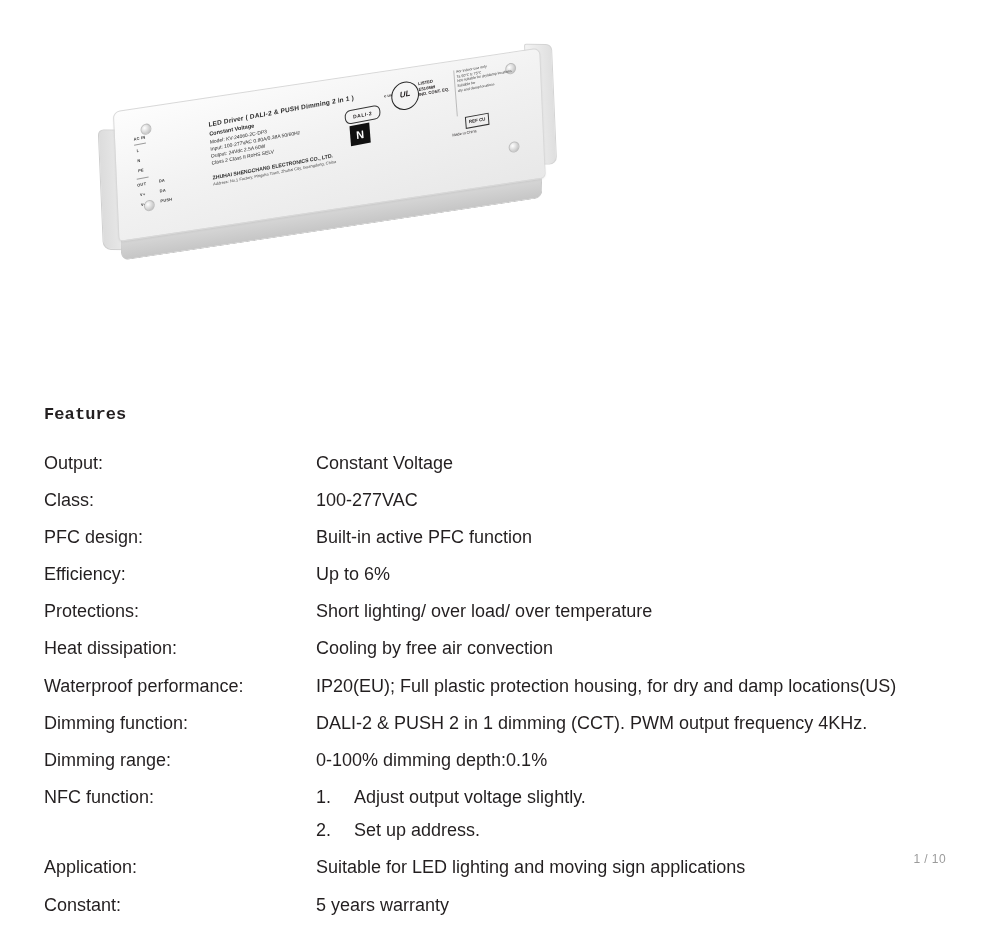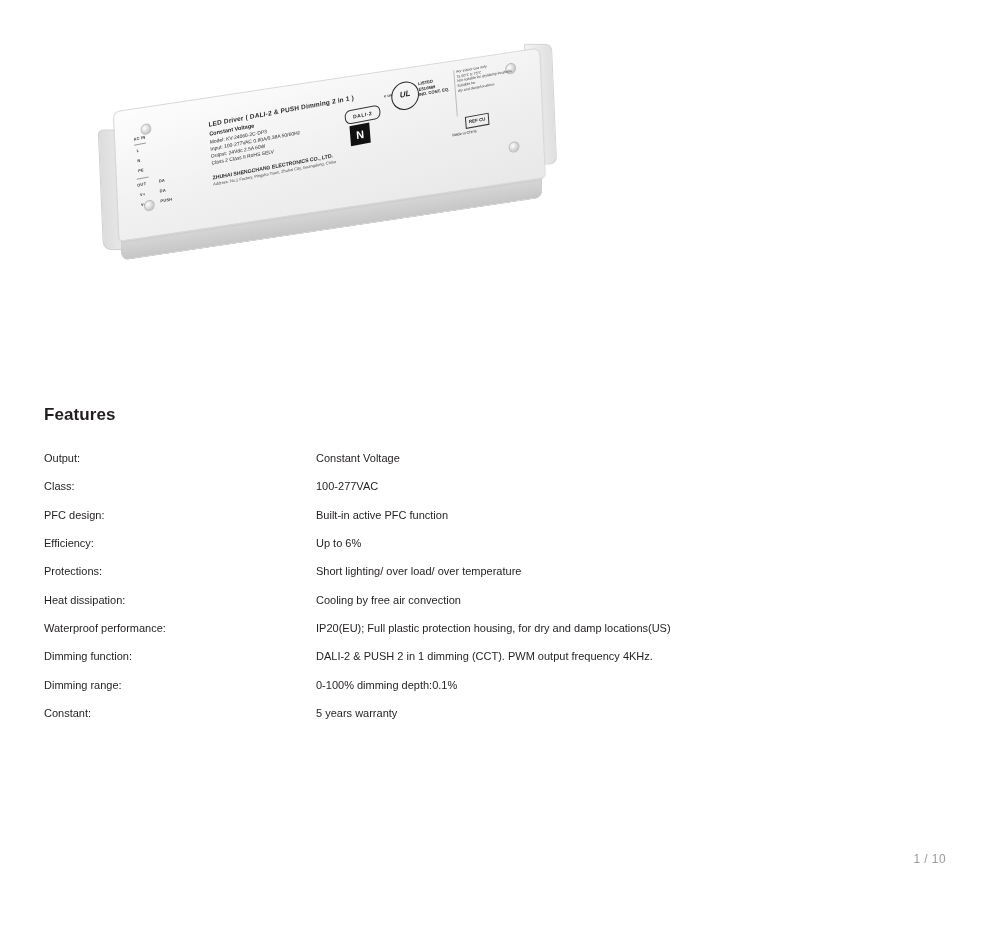--- a/index.html
+++ b/index.html
@@ -260,29 +260,30 @@
 
   
   .features-heading {
     position: absolute;
     left: 44px;
     top: 405px;
     font-size: 17px;
     font-weight: bold;
     color: #231f20;
     letter-spacing: 0.1px;
+    font-family: Liberation Mono, monospace;
   }
 
   .spec-table {
     position: absolute;
     left: 44px;
     top: 452px;
     width: 900px;
     border-collapse: collapse;
-    font-size: 11px;
+    font-size: 18px;
     color: #231f20;
   }
   .spec-table td {
     vertical-align: top;
     padding: 0 0 14.6px 0;
     line-height: 1.25;
   }
   .spec-table td.key {
     width: 272px;
     white-space: nowrap;
@@ -407,20 +408,35 @@
       </tr>
       <tr>
         <td class="key">Dimming function:</td>
         <td class="val">DALI-2 &amp; PUSH 2 in 1 dimming (CCT). PWM output frequency 4KHz.</td>
       </tr>
       <tr>
         <td class="key">Dimming range:</td>
         <td class="val">0-100%    dimming depth:0.1%</td>
       </tr>
       <tr>
+        <td class="key">NFC function:</td>
+        <td class="val">
+          <span class="num-item">
+            <span class="num">1.</span><span>Adjust output voltage slightly.</span>
+          </span>
+          <span class="num-item second">
+            <span class="num">2.</span><span>Set up address.</span>
+          </span>
+        </td>
+      </tr>
+      <tr>
+        <td class="key">Application:</td>
+        <td class="val">Suitable for LED lighting and moving sign applications</td>
+      </tr>
+      <tr>
         <td class="key">Constant:</td>
         <td class="val">5 years warranty</td>
       </tr>
     </tbody>
   </table>
 
   <div class="footer-page">1 / 10</div>
 
 </div>
 

